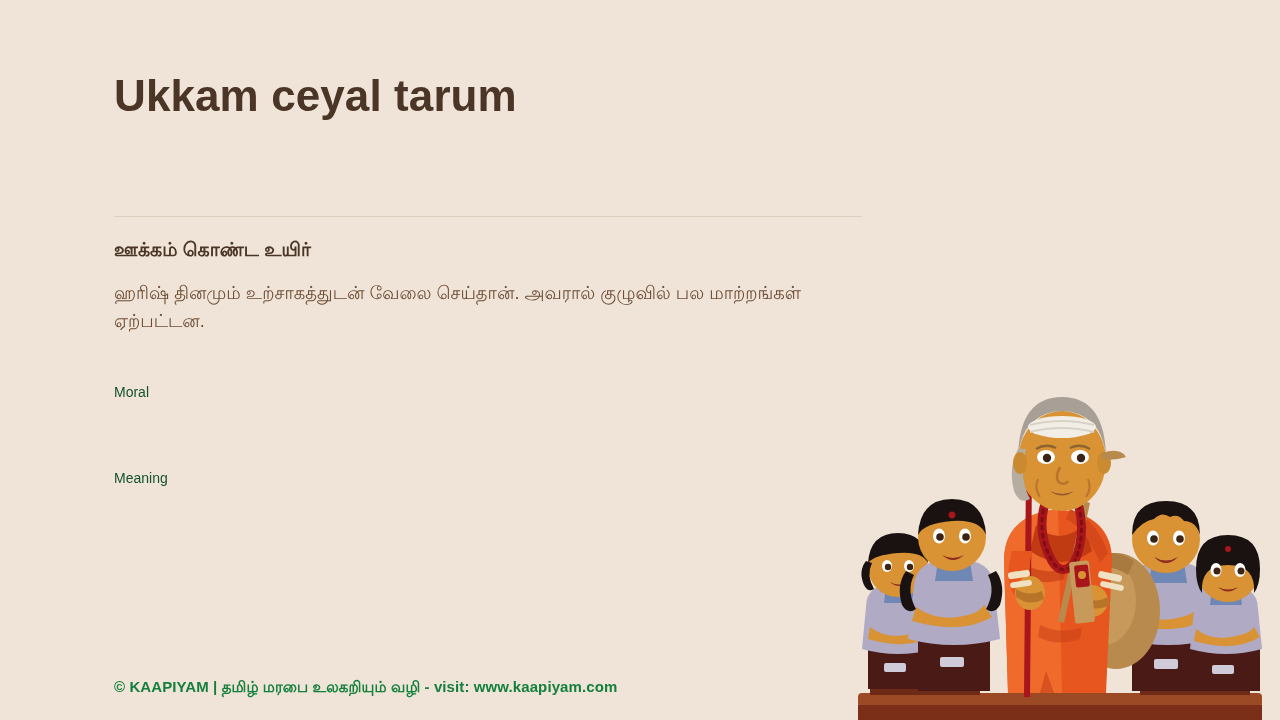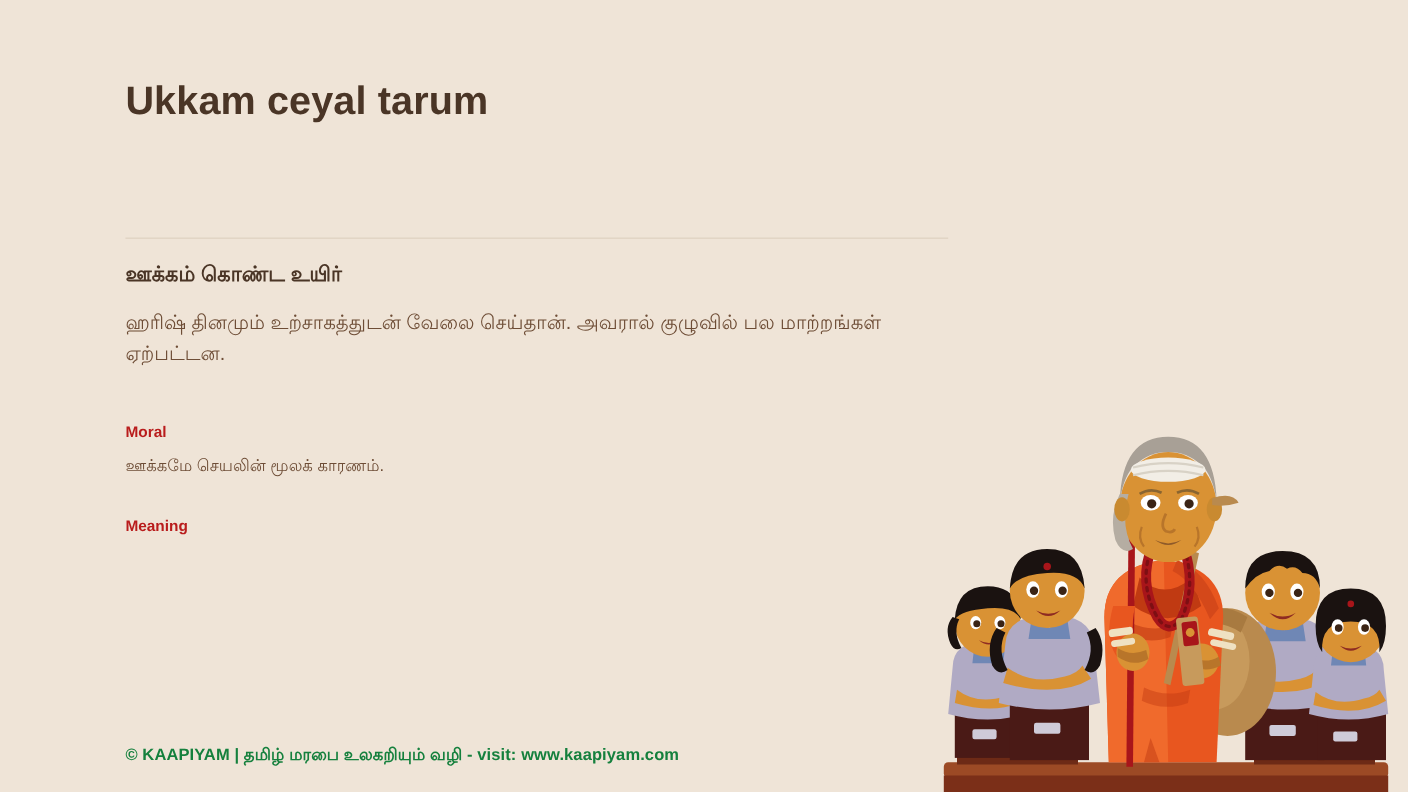--- a/index.html
+++ b/index.html
@@ -35,21 +35,21 @@
     font-size: 38px;
     line-height: 1.18;
     font-weight: 500;
     color: #4a3526;
     letter-spacing: 0.2px;
     margin: 0 0 6px 0;
     white-space: nowrap;
   }
 
   .title-rom {
-    font-size: 36px;
+    font-size: 44px;
     line-height: 1.2;
     font-weight: 600;
     color: #4a3526;
     letter-spacing: 0.1px;
     margin: 0;
     white-space: nowrap;
   }
 
   .divider {
     position: absolute;
@@ -89,22 +89,22 @@
     position: absolute;
     left: 114px;
     z-index: 3;
     width: 700px;
   }
   .section.moral   { top: 384px; }
   .section.meaning { top: 470px; }
 
   .section-label {
     font-size: 14px;
-    font-weight: 700;
-    color: #b91c1c;
+    font-weight: 400;
+    color: #14532d;
     margin: 0 0 12px 0;
     line-height: 1.2;
   }
 
   .section-text {
     font-size: 15px;
     line-height: 1.5;
     color: #6e4d36;
     margin: 0;
   }
@@ -144,21 +144,20 @@
 
   <div class="divider"></div>
 
   <div class="story">
     <h3 class="story-heading">ஊக்கம் கொண்ட உயிர்</h3>
     <p class="story-body">ஹரிஷ் தினமும் உற்சாகத்துடன் வேலை செய்தான். அவரால் குழுவில் பல மாற்றங்கள் ஏற்பட்டன.</p>
   </div>
 
   <div class="section moral">
     <div class="section-label">Moral</div>
-    <p class="section-text">ஊக்கமே செயலின் மூலக் காரணம்.</p>
   </div>
 
   <div class="section meaning">
     <div class="section-label">Meaning</div>
   </div>
 
   <div class="footer">© KAAPIYAM | தமிழ் மரபை உலகறியும் வழி - visit: www.kaapiyam.com</div>
 
   <div class="illustration">
     <svg viewBox="0 0 440 345" xmlns="http://www.w3.org/2000/svg" aria-hidden="true">

